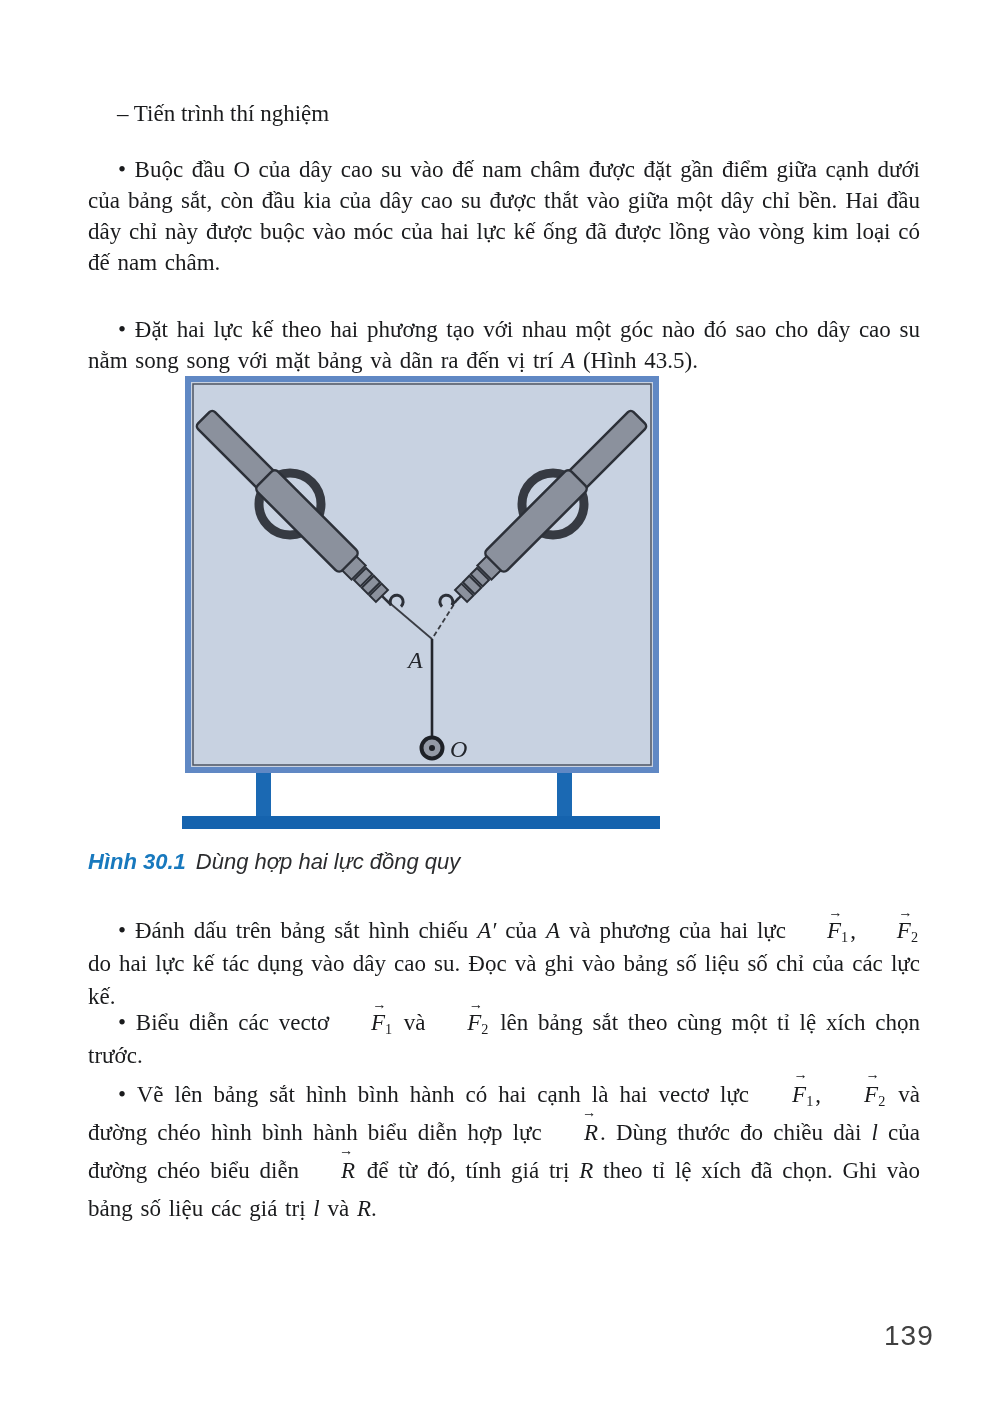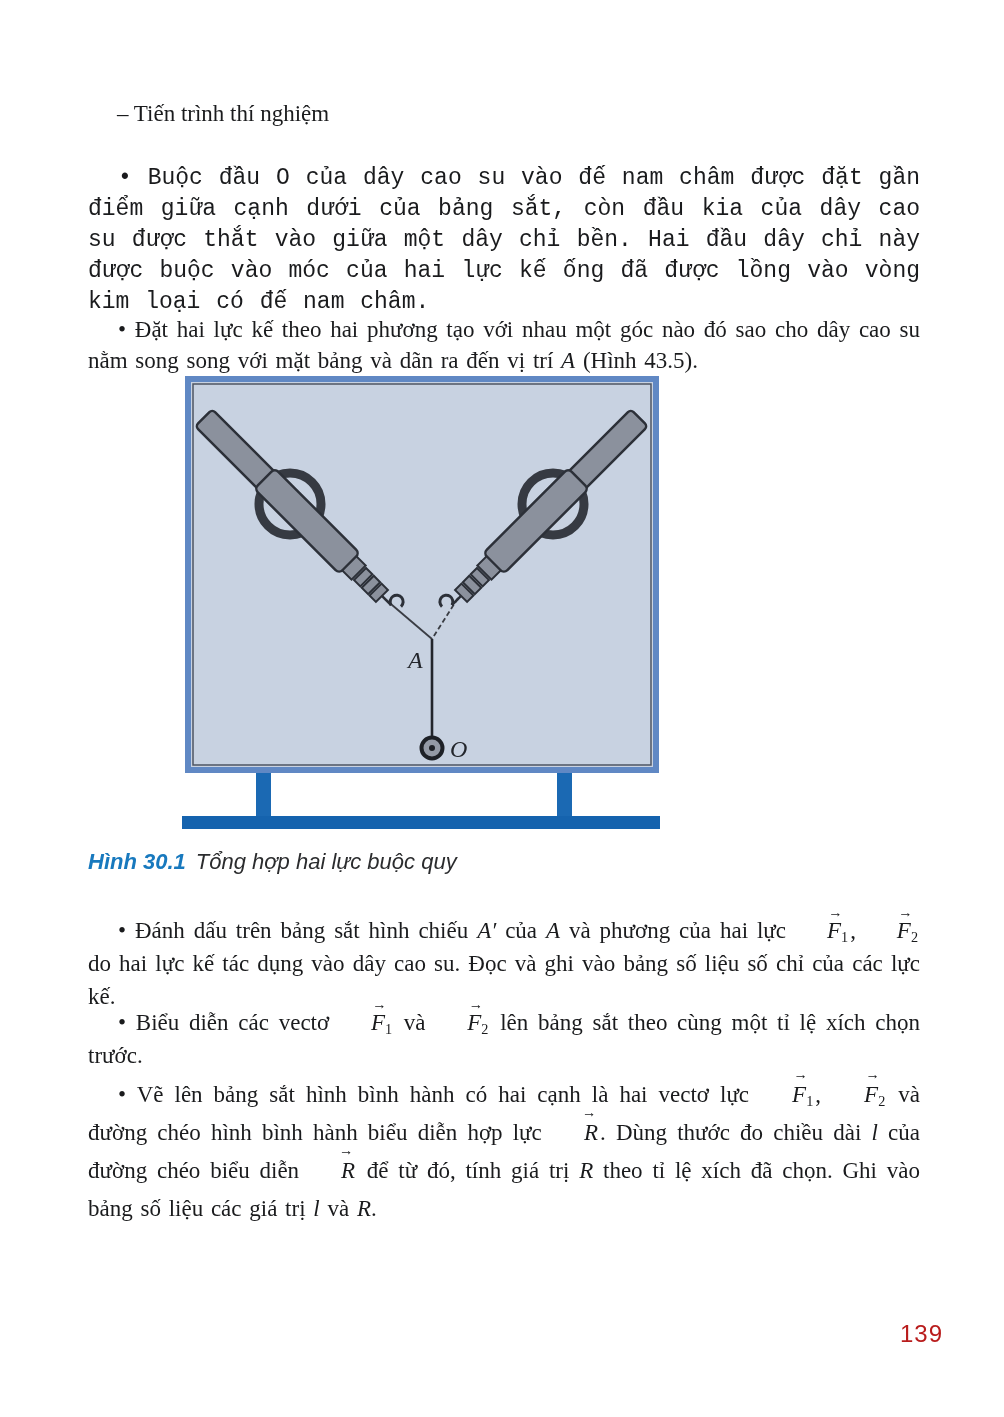--- a/index.html
+++ b/index.html
@@ -1,37 +1,37 @@
 <!DOCTYPE html>
 <html><head>
 <meta charset="utf-8">
 <style>
   html,body{margin:0;padding:0;}
   #page{position:relative;width:1004px;height:1417px;background:#ffffff;overflow:hidden;
         font-family:"Liberation Serif", serif;color:#1a1b1d;}
   .para{position:absolute;left:88px;width:832px;text-align:justify;text-indent:30px;
         font-size:23px;line-height:31px;word-spacing:2px;}
   .intro{position:absolute;left:117px;top:100px;font-size:23px;line-height:28px;}
-  .p1{top:140px;font-family:Liberation Mono, monospace;}
+  .p1{top:131px;}
   .p2{top:291px;}
   .p3{top:891px;line-height:33px;}
   .p4{top:983px;line-height:33px;}
   .p5{top:1053px;line-height:38px;}
   .p6{top:1206px;line-height:33px;}
   em{font-style:italic;}
   sub{font-size:0.62em;font-style:normal;vertical-align:-0.3em;line-height:0;}
   .vec{display:inline-block;position:relative;font-style:italic;margin:0 2px;}
   .vec .arrow{position:absolute;top:-0.60em;left:46%;transform:translateX(-50%);
               font-size:0.62em;line-height:1;font-style:normal;}
   .figwrap{position:absolute;left:180px;top:376px;width:484px;height:458px;}
   .caption{position:absolute;left:88px;top:849px;font-family:"Liberation Sans", sans-serif;
            font-size:22px;font-style:italic;color:#2b2c2e;}
   .caption .cap-label{color:#1879be;font-weight:bold;margin-right:10px;font-style:italic;}
   .pagenum{position:absolute;left:884px;top:1320px;font-family:"Liberation Sans", sans-serif;
-           font-size:24px;color:#b91c1c;letter-spacing:1px;margin-left:16px;}
+           font-size:28px;color:#404040;letter-spacing:1px;}
 </style>
 </head>
 <body>
 
 <div id="page">
 
   <div class="intro">– Tiến trình thí nghiệm</div>
 
   <p class="para p1"><span>• Buộc đầu O của dây cao su vào đế nam châm được đặt gần điểm giữa cạnh dưới của bảng sắt, còn đầu kia của dây cao su được thắt vào giữa một dây chỉ bền. Hai đầu dây chỉ này được buộc vào móc của hai lực kế ống đã được lồng vào vòng kim loại có đế nam châm.</span></p>
   <p class="para p2"><span>• Đặt hai lực kế theo hai phương tạo với nhau một góc nào đó sao cho dây cao su nằm song song với mặt bảng và dãn ra đến vị trí </span><em>A</em><span> (Hình 43.5).</span></p>
@@ -85,21 +85,21 @@
         <circle cx="252" cy="372" r="10.5" fill="#949aa6" stroke="#1e2127" stroke-width="4"></circle>
         <circle cx="252" cy="372" r="3" fill="#1e2127"></circle>
       </g>
 
       <text x="228" y="292" font-size="24" font-style="italic" font-family="Liberation Serif, serif" fill="#23262c">A</text>
       <text x="270" y="381" font-size="24" font-style="italic" font-family="Liberation Serif, serif" fill="#23262c">O</text>
     </svg>
   </div>
 
   <div class="caption">
-    <span class="cap-label">Hình 30.1</span><span>Tổng hợp hai lực buộc quy</span>
+    <span class="cap-label">Hình 30.1</span><span>Dùng hợp hai lực đồng quy</span>
   </div>
 
   <p class="para p3"><span>• Đánh dấu trên bảng sắt hình chiếu </span><em>A′</em><span> của </span><em>A</em><span> và phương của hai lực </span><span class="vec"><span class="arrow">→</span>F<sub>1</sub></span><span>, </span><span class="vec"><span class="arrow">→</span>F<sub>2</sub></span><span> do hai lực kế tác dụng vào dây cao su. Đọc và ghi vào bảng số liệu số chỉ của các lực kế.</span></p>
   <p class="para p4"><span>• Biểu diễn các vectơ </span><span class="vec"><span class="arrow">→</span>F<sub>1</sub></span><span> và </span><span class="vec"><span class="arrow">→</span>F<sub>2</sub></span><span> lên bảng sắt theo cùng một tỉ lệ xích chọn trước.</span></p>
   <p class="para p5"><span>• Vẽ lên bảng sắt hình bình hành có hai cạnh là hai vectơ lực </span><span class="vec"><span class="arrow">→</span>F<sub>1</sub></span><span>, </span><span class="vec"><span class="arrow">→</span>F<sub>2</sub></span><span> và đường chéo hình bình hành biểu diễn hợp lực </span><span class="vec"><span class="arrow">→</span>R</span><span>. Dùng thước đo chiều dài </span><em>l</em><span> của đường chéo biểu diễn </span><span class="vec"><span class="arrow">→</span>R</span><span> để từ đó, tính giá trị </span><em>R</em><span> theo tỉ lệ xích đã chọn. Ghi vào bảng số liệu các giá trị </span><em>l</em><span> và </span><em>R</em><span>.</span></p>
 
   <div class="pagenum">139</div>
 
 </div>
 

